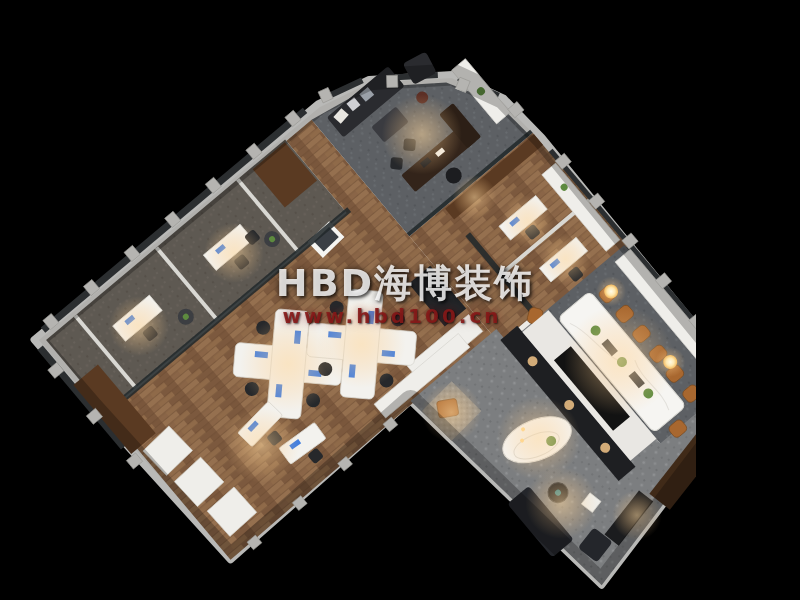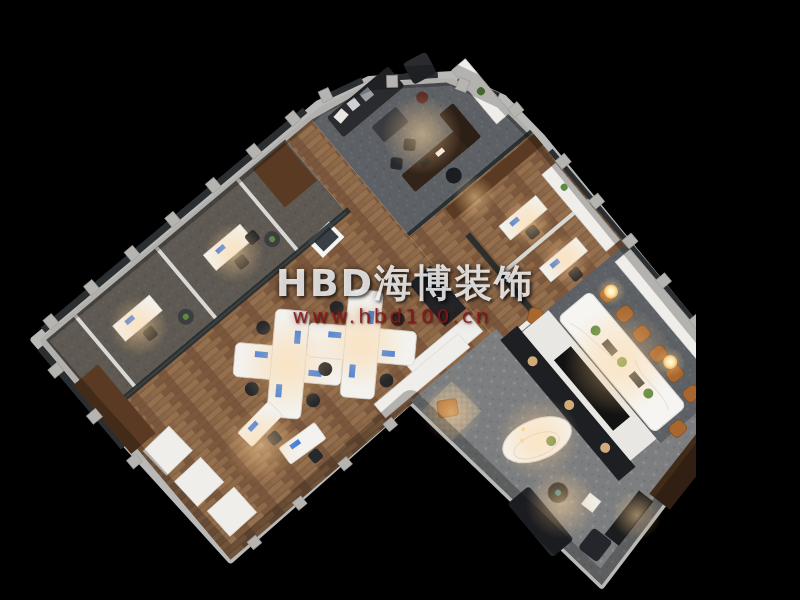--- a/index.html
+++ b/index.html
@@ -18,21 +18,21 @@
   .darkf{fill:#232528;}
   .glass{fill:#22292b;opacity:.88;}
   .part{fill:#d9d8d3;}
   .pool{fill:url(#glow);pointer-events:none;}
   .plant{fill:#5d8a3f;}
   .vein{stroke:#dcdad4;stroke-width:1;fill:none;opacity:.8;}
   #wm-brand{position:absolute;left:405px;top:283px;transform:translate(-50%,-50%);
     font-size:38px;font-weight:bold;letter-spacing:2px;white-space:nowrap;
     color:rgba(255,255,255,.82);text-shadow:0 0 6px rgba(0,0,0,.6),2px 2px 3px rgba(0,0,0,.55);}
   #wm-url{position:absolute;left:392px;top:316px;transform:translate(-50%,-50%);
-    font-size:20px;font-weight:normal;letter-spacing:3px;white-space:nowrap;
+    font-size:20px;font-weight:bold;letter-spacing:3px;white-space:nowrap;
     color:rgba(136,24,24,.9);text-shadow:1px 1px 2px rgba(0,0,0,.6),0 0 8px rgba(120,10,10,.5);text-align:center;}
 </style>
 </head>
 <body>
 
 <div id="stage">
 <svg width="800" height="600" viewBox="0 0 800 600">
   <defs>
     <radialGradient id="glow">
       <stop offset="0%" stop-color="#ffd9a0" stop-opacity=".55"></stop>

